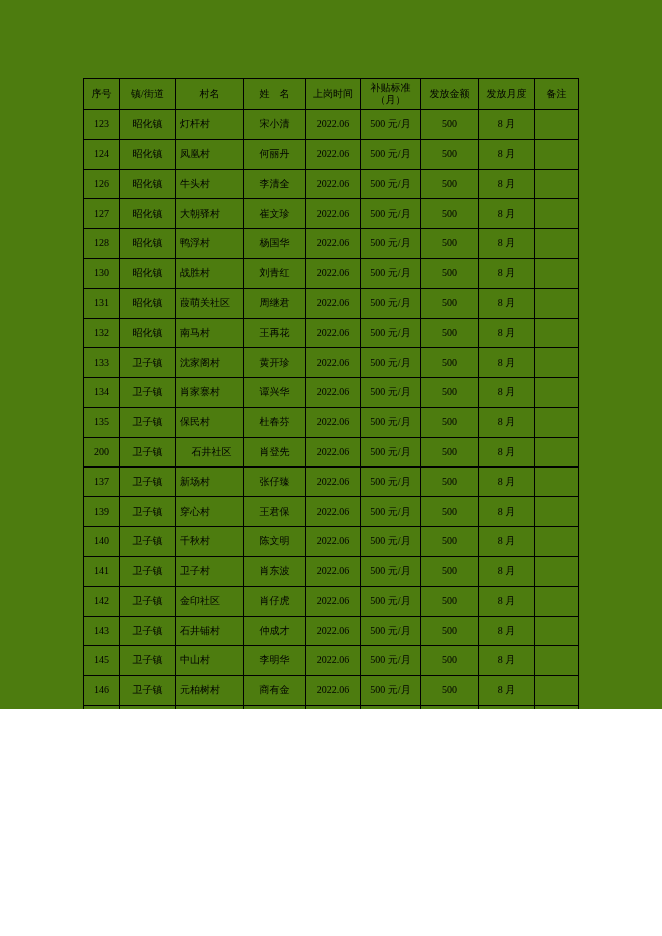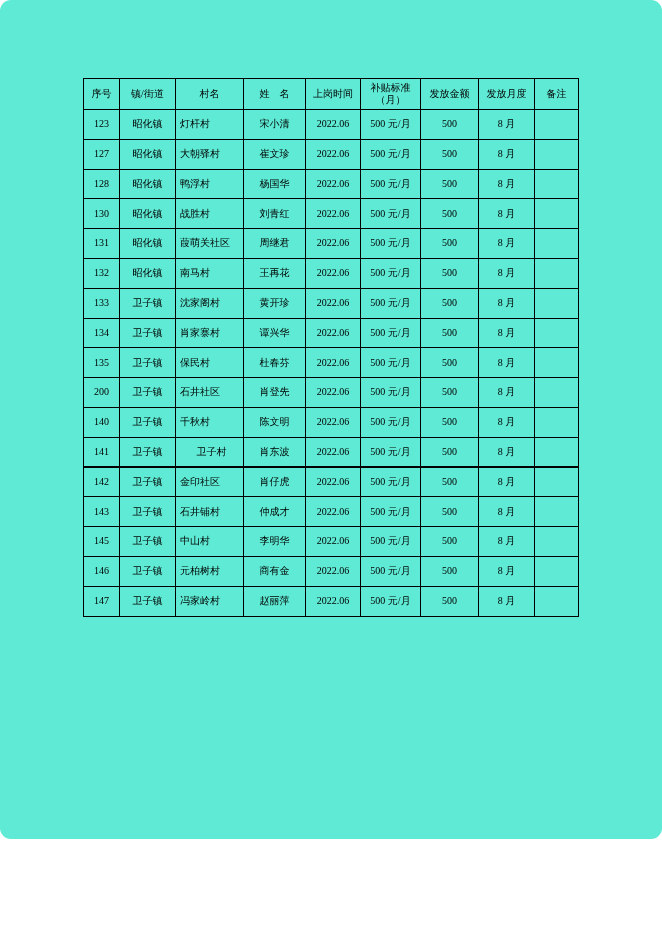--- a/index.html
+++ b/index.html
@@ -5,24 +5,23 @@
   * { margin: 0; padding: 0; box-sizing: border-box; }
   html, body { background: #ffffff; }
   body {
     width: 662px;
     height: 936px;
     font-family: "Liberation Serif", "DejaVu Serif", serif;
     color: #000000;
   }
   .page {
     width: 662px;
-    height: 839px;
-    background: #5eead4;
+    height: 709px;
+    background: #4d7c0f;
     overflow: hidden;
-    border-radius: 11px;
   }
   table.roster {
     border-collapse: collapse;
     table-layout: fixed;
     width: 495px;
     margin: 78px auto 0 auto;
     border: 1.5px solid #000000;
   }
   th, td {
     border: 1px solid #000000;
@@ -88,20 +87,42 @@
     <td class="c-town">昭化镇</td>
     <td class="c-village">灯杆村</td>
     <td class="c-name">宋小清</td>
     <td class="c-date">2022.06</td>
     <td class="c-standard">500 元/月</td>
     <td class="c-amount">500</td>
     <td class="c-month">8 月</td>
     <td class="c-remark"></td>
   </tr>
         <tr>
+    <td class="c-serial">124</td>
+    <td class="c-town">昭化镇</td>
+    <td class="c-village">凤凰村</td>
+    <td class="c-name">何丽丹</td>
+    <td class="c-date">2022.06</td>
+    <td class="c-standard">500 元/月</td>
+    <td class="c-amount">500</td>
+    <td class="c-month">8 月</td>
+    <td class="c-remark"></td>
+  </tr>
+        <tr>
+    <td class="c-serial">126</td>
+    <td class="c-town">昭化镇</td>
+    <td class="c-village">牛头村</td>
+    <td class="c-name">李清全</td>
+    <td class="c-date">2022.06</td>
+    <td class="c-standard">500 元/月</td>
+    <td class="c-amount">500</td>
+    <td class="c-month">8 月</td>
+    <td class="c-remark"></td>
+  </tr>
+        <tr>
     <td class="c-serial">127</td>
     <td class="c-town">昭化镇</td>
     <td class="c-village">大朝驿村</td>
     <td class="c-name">崔文珍</td>
     <td class="c-date">2022.06</td>
     <td class="c-standard">500 元/月</td>
     <td class="c-amount">500</td>
     <td class="c-month">8 月</td>
     <td class="c-remark"></td>
   </tr>
@@ -180,20 +201,42 @@
     <td class="c-standard">500 元/月</td>
     <td class="c-amount">500</td>
     <td class="c-month">8 月</td>
     <td class="c-remark"></td>
   </tr>
         <tr>
     <td class="c-serial">200</td>
     <td class="c-town">卫子镇</td>
     <td class="c-village">石井社区</td>
     <td class="c-name">肖登先</td>
+    <td class="c-date">2022.06</td>
+    <td class="c-standard">500 元/月</td>
+    <td class="c-amount">500</td>
+    <td class="c-month">8 月</td>
+    <td class="c-remark"></td>
+  </tr>
+        <tr>
+    <td class="c-serial">137</td>
+    <td class="c-town">卫子镇</td>
+    <td class="c-village">新场村</td>
+    <td class="c-name">张仔臻</td>
+    <td class="c-date">2022.06</td>
+    <td class="c-standard">500 元/月</td>
+    <td class="c-amount">500</td>
+    <td class="c-month">8 月</td>
+    <td class="c-remark"></td>
+  </tr>
+        <tr>
+    <td class="c-serial">139</td>
+    <td class="c-town">卫子镇</td>
+    <td class="c-village">穿心村</td>
+    <td class="c-name">王君保</td>
     <td class="c-date">2022.06</td>
     <td class="c-standard">500 元/月</td>
     <td class="c-amount">500</td>
     <td class="c-month">8 月</td>
     <td class="c-remark"></td>
   </tr>
         <tr>
     <td class="c-serial">140</td>
     <td class="c-town">卫子镇</td>
     <td class="c-village">千秋村</td>

